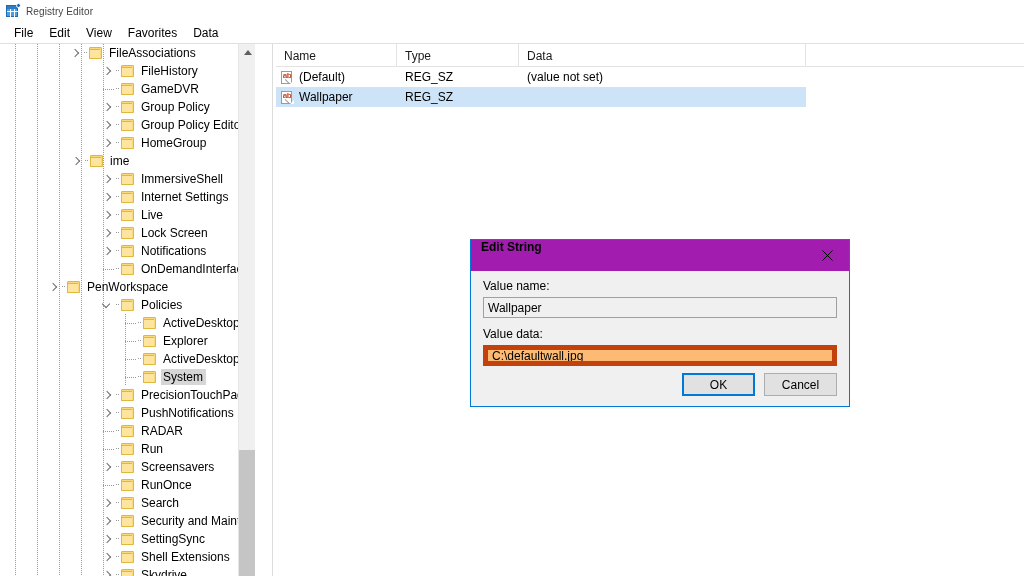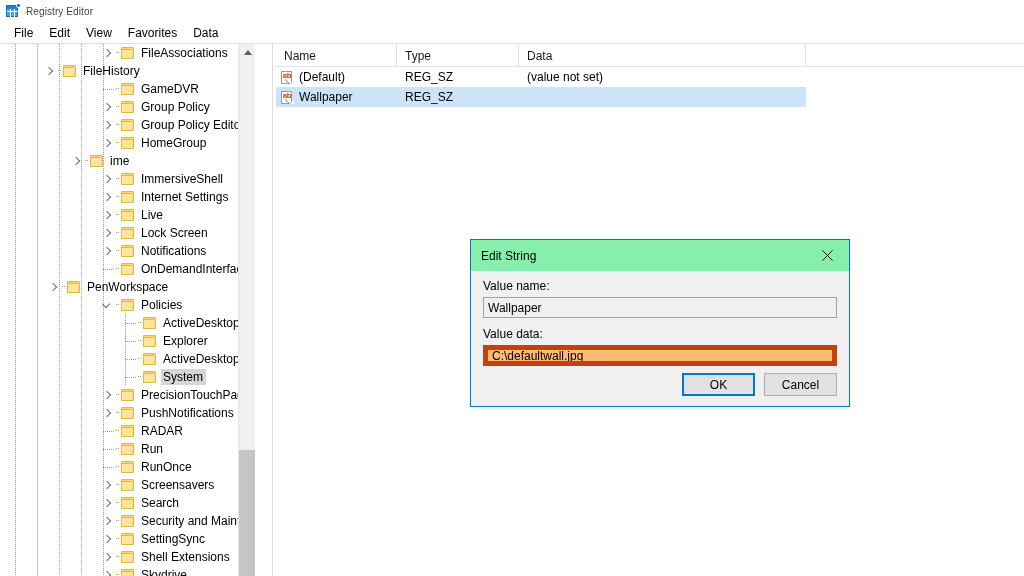--- a/index.html
+++ b/index.html
@@ -364,23 +364,24 @@
     position: absolute;
     left: 470px; top: 195px;
     width: 380px; height: 168px;
     background: #f0f0f0;
     border: 1px solid #0078d7;
     box-shadow: 0 0 0 0 rgba(0,0,0,0);
   }
   .dlg-title {
     position: relative;
     height: 31px;
-    background: #86efac;
+    background: #a21caf;
     display: flex;
-    align-items: center;
+    align-items: flex-start;
+    font-weight: bold;
   }
   .dlg-title-text {
     font-size: 12px;
     color: #000000;
     padding-left: 10px;
   }
   .dlg-close {
     position: absolute;
     right: 0; top: 0;
     width: 44px; height: 30px;
@@ -467,32 +468,32 @@
 
     <div class="tree-pane">
       <div class="indent-guides">
         <div class="guide" style="left:15px;"></div>
         <div class="guide" style="left:37px;"></div>
         <div class="guide" style="left:59px;"></div>
         <div class="guide" style="left:81px;"></div>
         <div class="guide" style="left:103px;"></div>
       </div>
       <div class="tree-rows" id="tree-rows">
-          <div class="tree-row" style="padding-left: 99px;">
+          <div class="tree-row" style="padding-left: 67px;">
             <div class="tw-expander">
               <div class="chev"></div>
             </div>
             <div class="dotlink"></div>
             <div class="folder">
               <div class="back"></div>
               <div class="front"></div>
             </div>
             <div class="node-label">FileAssociations</div>
           </div>
-          <div class="tree-row" style="padding-left: 41px;">
+          <div class="tree-row" style="padding-left: 99px;">
             <div class="tw-expander">
               <div class="chev"></div>
             </div>
             <div class="dotlink"></div>
             <div class="folder">
               <div class="back"></div>
               <div class="front"></div>
             </div>
             <div class="node-label">FileHistory</div>
           </div>
@@ -746,42 +747,42 @@
             </div>
             <div class="dotlink"></div>
             <div class="folder">
               <div class="back"></div>
               <div class="front"></div>
             </div>
             <div class="node-label">Run</div>
           </div>
           <div class="tree-row" style="padding-left: 99px;">
             <div class="tw-expander">
+              <div class="chev"></div>
+            </div>
+            <div class="dotlink"></div>
+            <div class="folder">
+              <div class="back"></div>
+              <div class="front"></div>
+            </div>
+            <div class="node-label">Screensavers</div>
+          </div>
+          <div class="tree-row" style="padding-left: 99px;">
+            <div class="tw-expander">
               <div class="elbow">
                 <div class="v"></div>
                 <div class="h"></div>
               </div>
             </div>
             <div class="dotlink"></div>
             <div class="folder">
               <div class="back"></div>
               <div class="front"></div>
             </div>
             <div class="node-label">RunOnce</div>
-          </div>
-          <div class="tree-row" style="padding-left: 99px;">
-            <div class="tw-expander">
-              <div class="chev"></div>
-            </div>
-            <div class="dotlink"></div>
-            <div class="folder">
-              <div class="back"></div>
-              <div class="front"></div>
-            </div>
-            <div class="node-label">Screensavers</div>
           </div>
           <div class="tree-row" style="padding-left: 99px;">
             <div class="tw-expander">
               <div class="chev"></div>
             </div>
             <div class="dotlink"></div>
             <div class="folder">
               <div class="back"></div>
               <div class="front"></div>
             </div>

